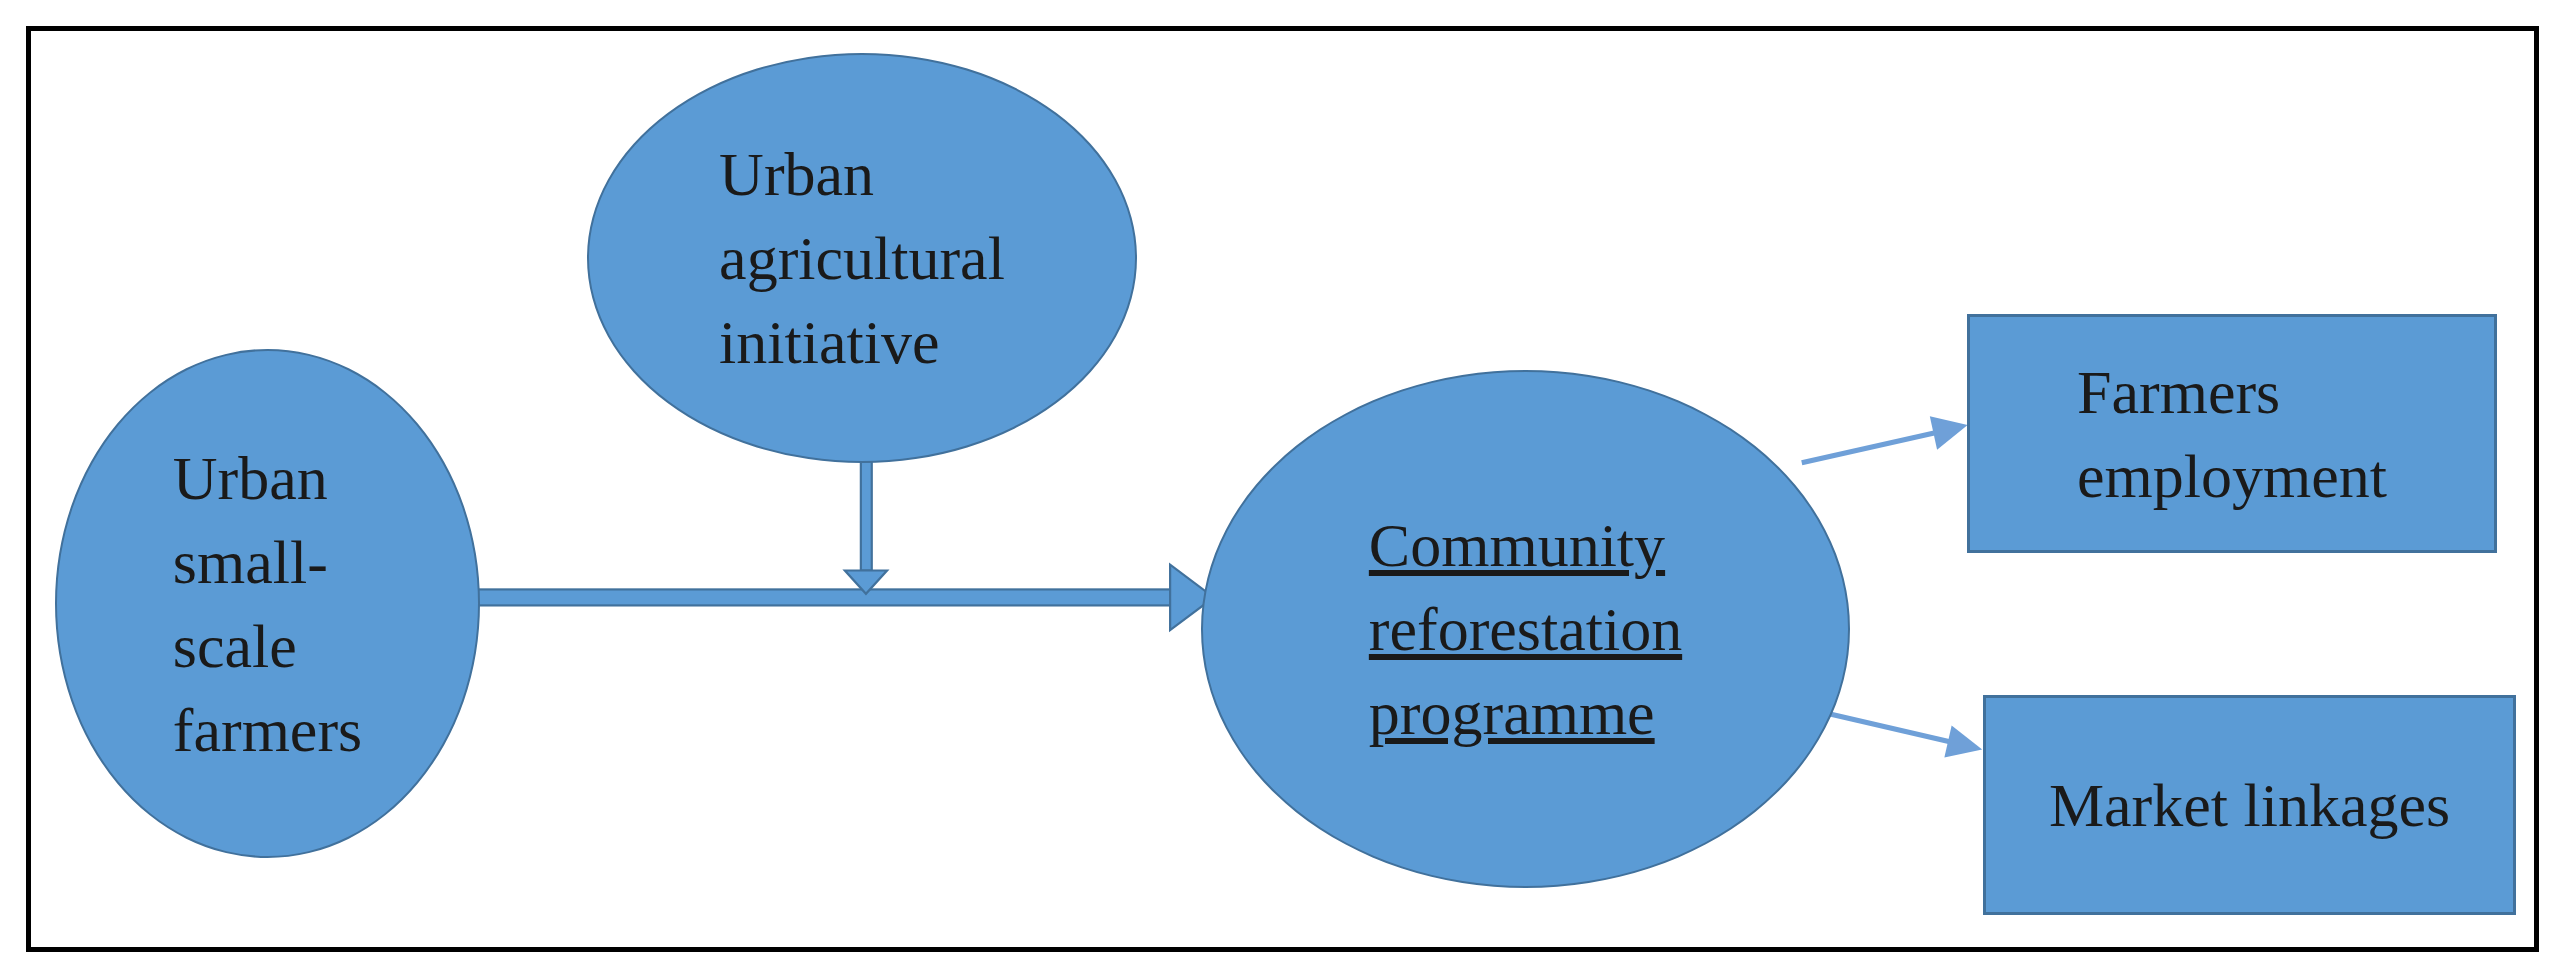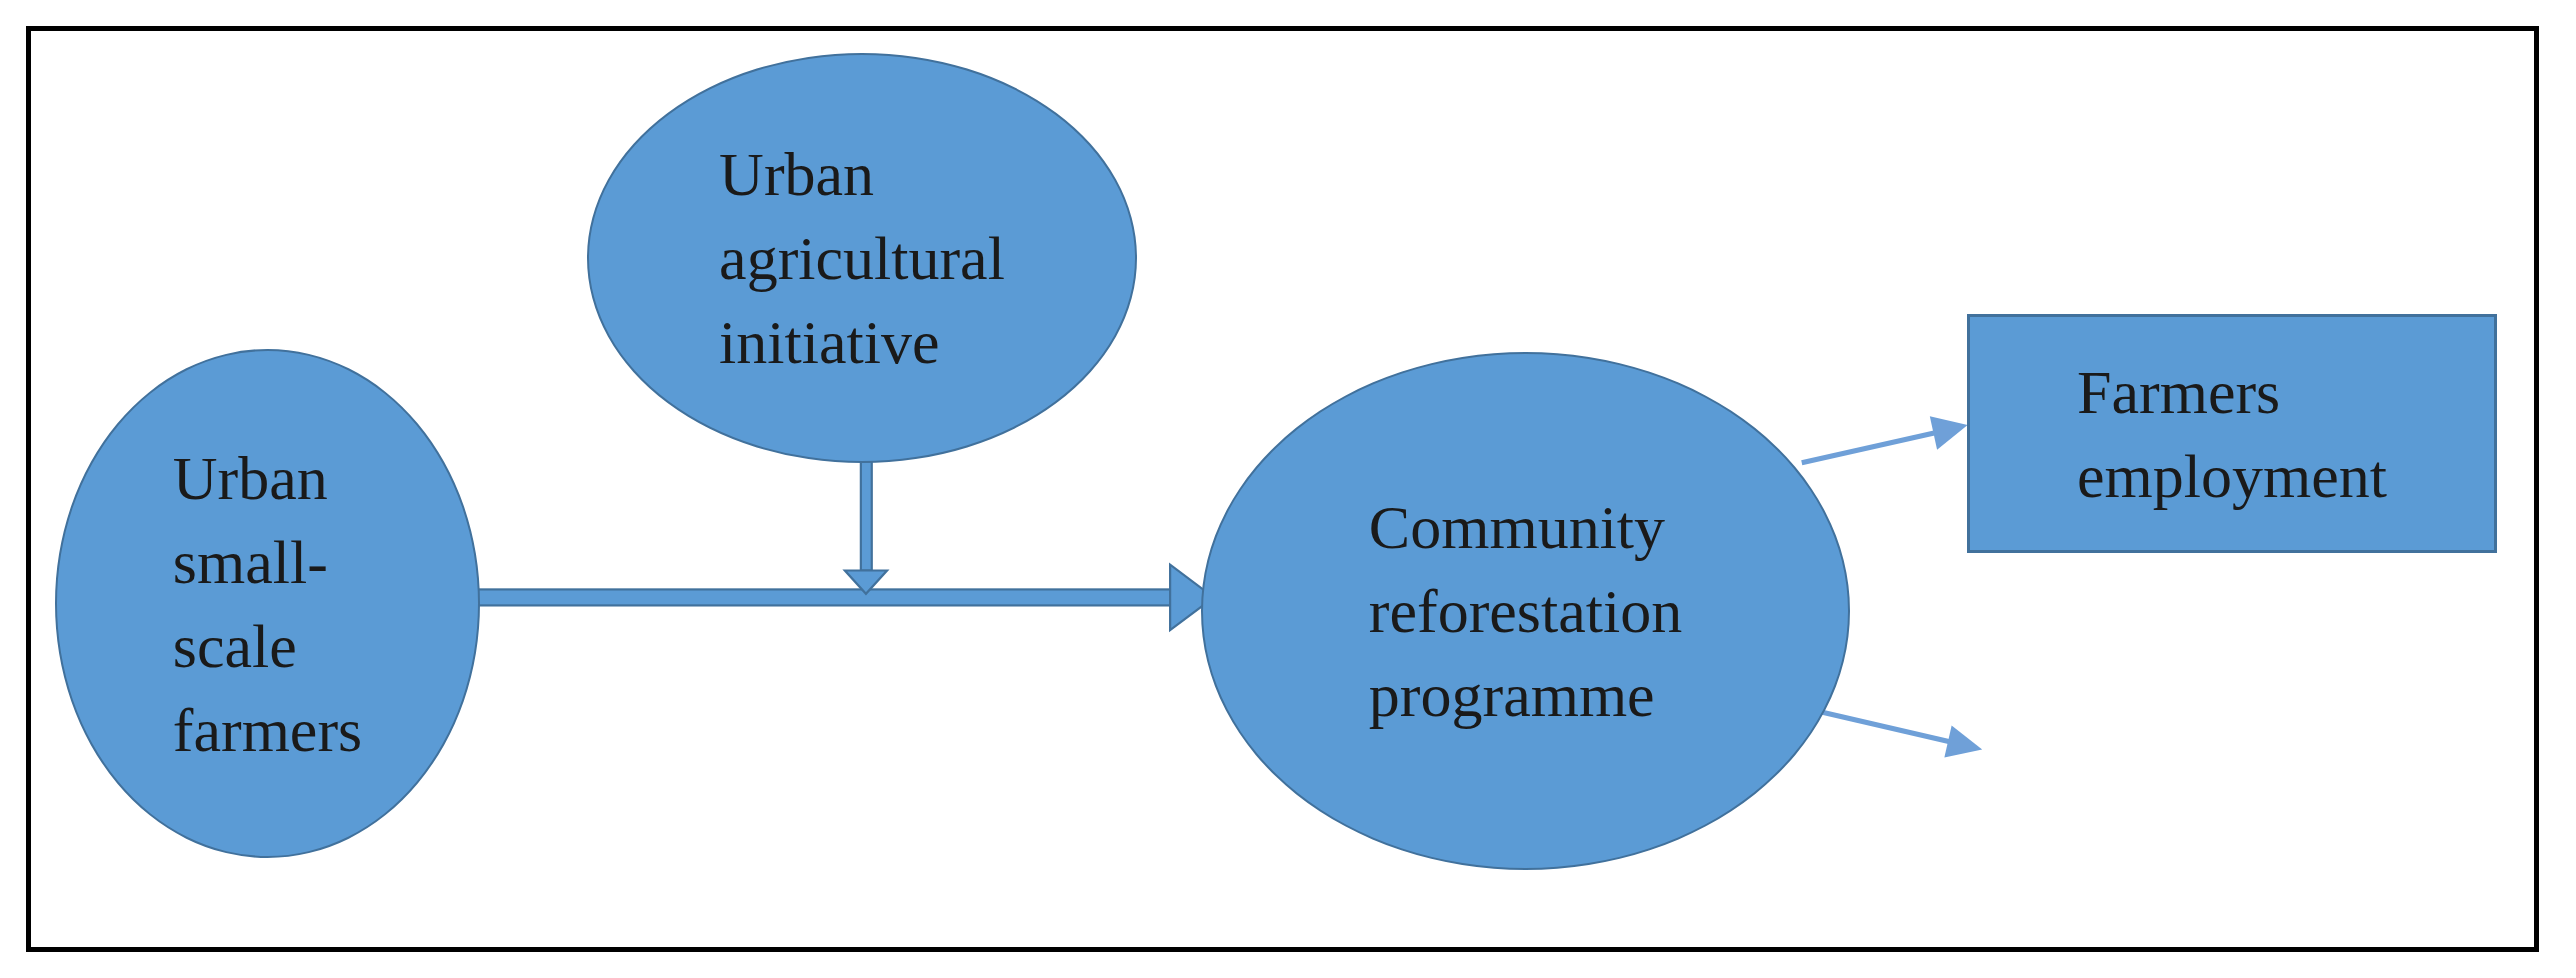--- a/index.html
+++ b/index.html
@@ -28,21 +28,21 @@
     background: var(--shape-fill, #5B9BD5);
     border: 3.6px solid var(--shape-stroke, #41719C);
     box-sizing: border-box;
     font-size: 62px;
     line-height: 84px;
     white-space: pre-line;
   }
   .ellipse { border-radius: 50%; border-width: 2.9px; }
   .node-left   { left: 55px;   top: 349px; width: 425px; height: 509px; }
   .node-top    { left: 587px;  top: 53px;  width: 550px; height: 410px; }
-  .node-center { left: 1201px; top: 352px; width: 649px; height: 518px; }
+  .node-center { left: 1201px; top: 370px; width: 649px; height: 518px; text-decoration: underline; }
   .node-rect1  { left: 1967px; top: 314px; width: 530px; height: 239px; }
   .node-rect2  { left: 1983px; top: 695px; width: 533px; height: 220px; }
   svg.arrows {
     position: absolute;
     left: 0; top: 0;
     width: 2576px; height: 978px;
     pointer-events: none;
   }
   .arrow-solid-fill   { fill: var(--arrow-fill, #5B9BD5); stroke: var(--arrow-stroke, #41719C); stroke-width: 3; }
   .thin-arrow-line    { stroke: var(--thin-arrow, #6FA0D8); stroke-width: 7; fill: none; }
@@ -87,15 +87,16 @@
 agricultural
 initiative</div>
 
   <div class="node ellipse node-center">Community
 reforestation
 programme</div>
 
   <div class="node node-rect1">Farmers
 employment</div>
 
+  <div class="node node-rect2">Market linkages</div>
 
 </div>
 
 
 </body></html>

